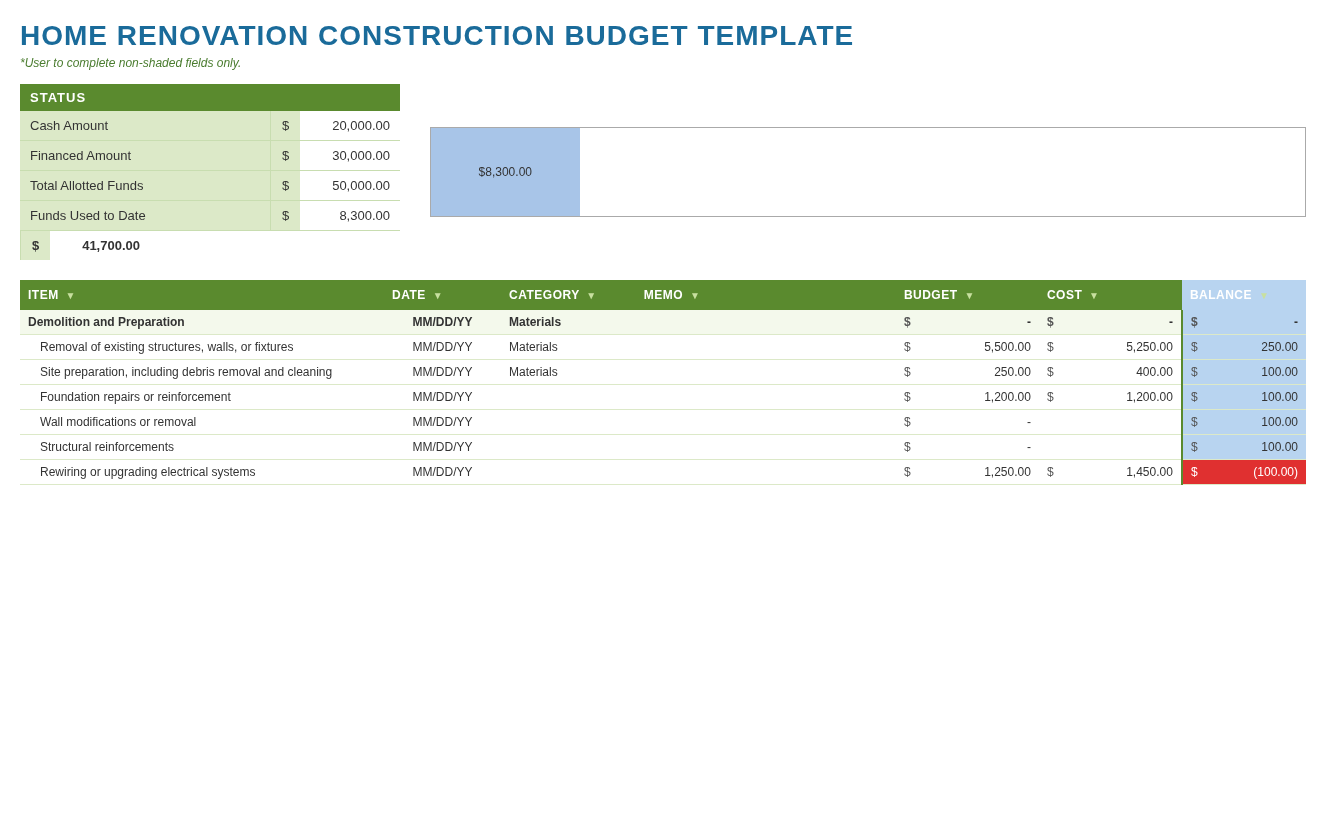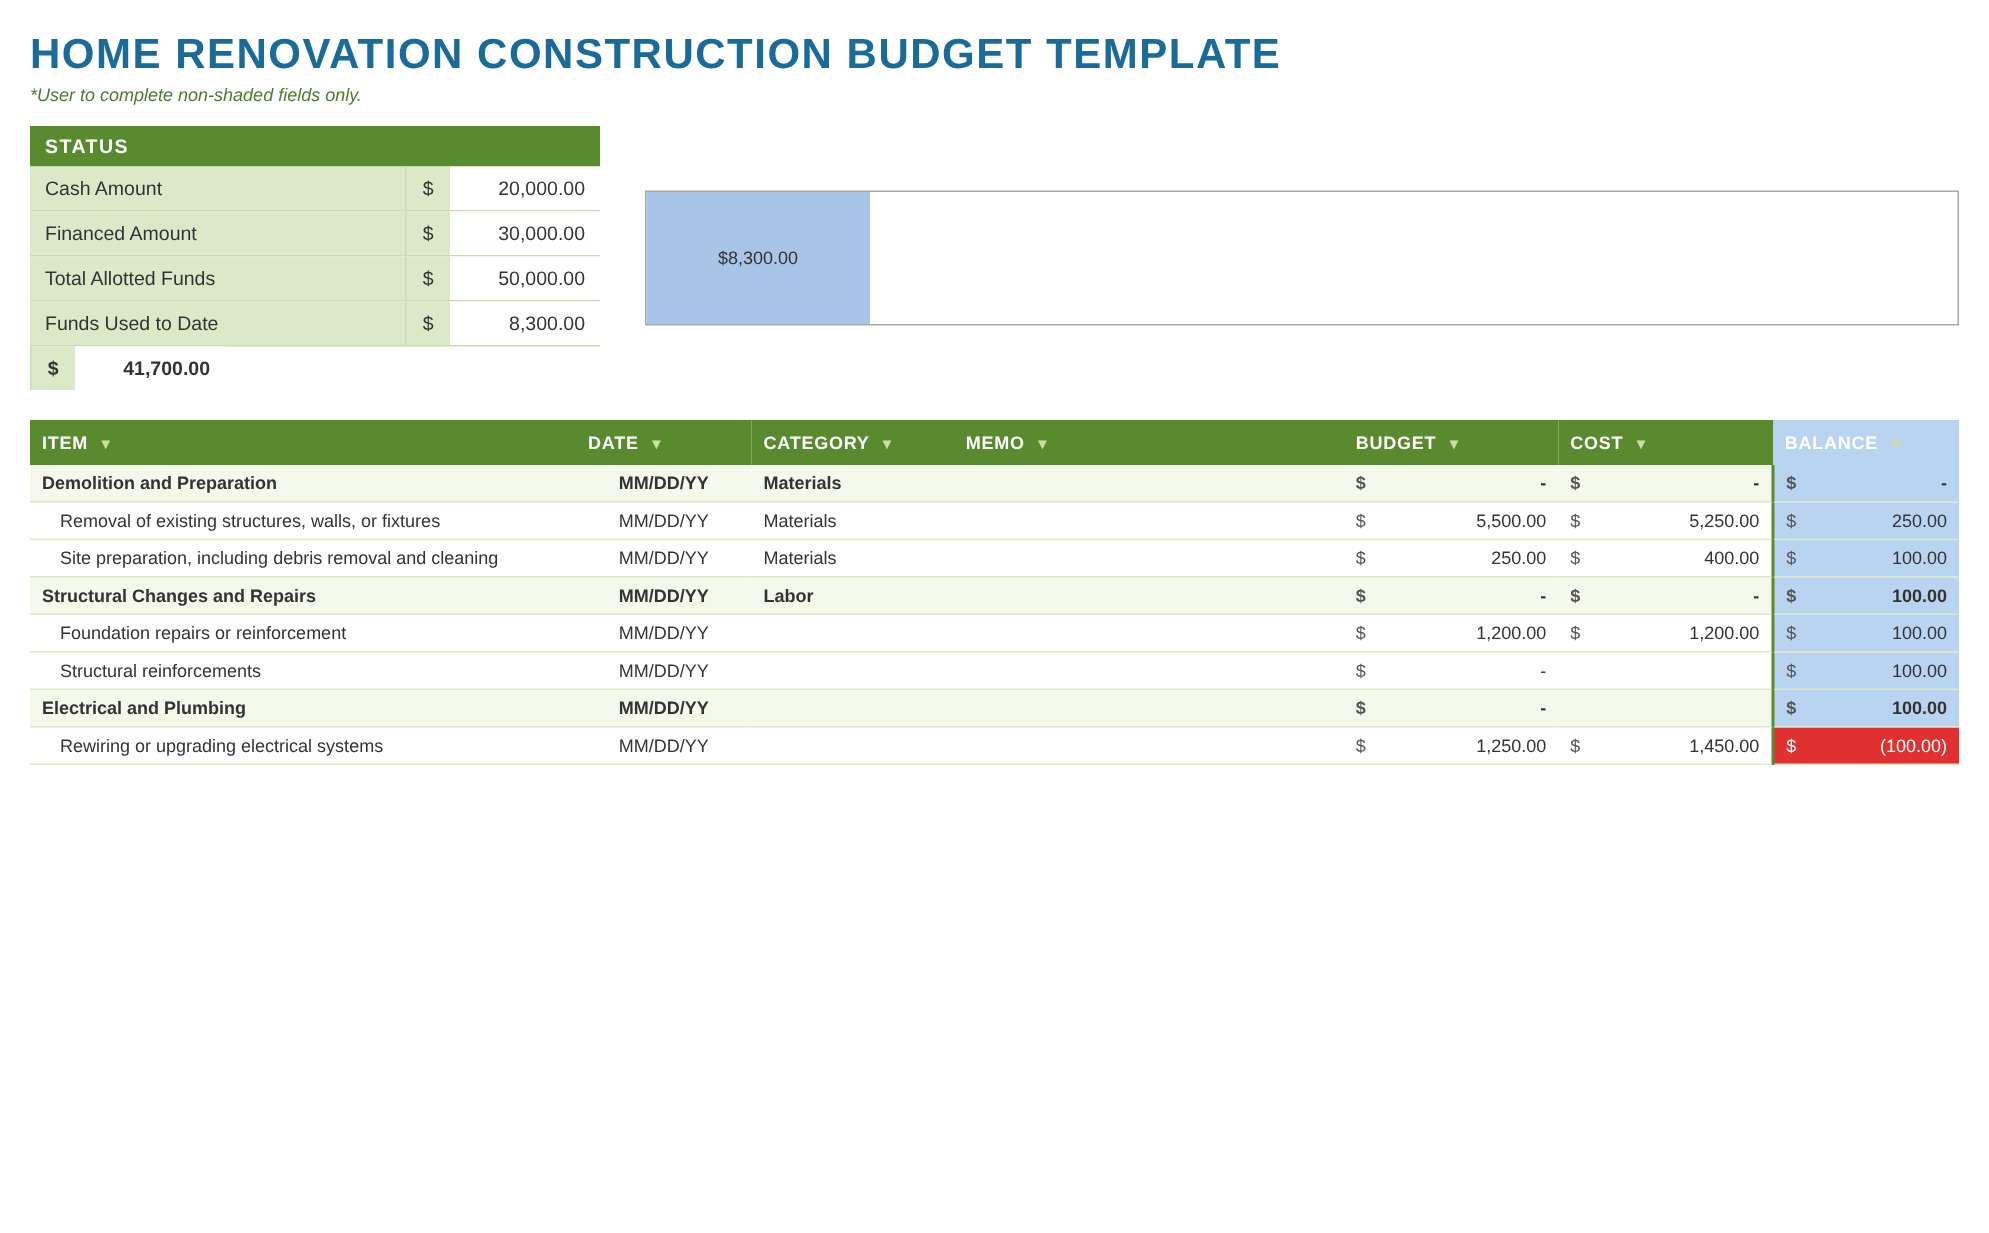--- a/index.html
+++ b/index.html
@@ -326,99 +326,75 @@
             <span class="amount">400.00</span>
           </div>
         </td>
     <td class="balance-cell">
       <div class="money-cell">
         <span class="dollar">$</span>
         <span class="amount">100.00</span>
       </div>
     </td>
   </tr>
-      <tr class="row-header">
-    <td class="col-item" style="font-weight:bold; background:#f4f9ec;">Structural Changes and Repairs</td>
-    <td class="col-date date-cell" style="background:#f4f9ec;">MM/DD/YY</td>
-    <td class="col-category" style="background:#f4f9ec;">Labor</td>
-    <td class="col-memo" style="background:#f4f9ec;"></td>
-    <td class="col-budget" style="background:#f4f9ec;">
+      <tr class="row-data">
+    <td class="col-item" style="padding-left:20px; background:#fff;">Foundation repairs or reinforcement</td>
+    <td class="col-date date-cell" style="background:#fff;">MM/DD/YY</td>
+    <td class="col-category" style="background:#fff;"></td>
+    <td class="col-memo" style="background:#fff;"></td>
+    <td class="col-budget" style="background:#fff;">
+          <div class="money-cell">
+            <span class="dollar">$</span>
+            <span class="amount">1,200.00</span>
+          </div>
+        </td>
+    <td class="col-cost" style="background:#fff;">
+          <div class="money-cell">
+            <span class="dollar">$</span>
+            <span class="amount">1,200.00</span>
+          </div>
+        </td>
+    <td class="balance-cell">
+      <div class="money-cell">
+        <span class="dollar">$</span>
+        <span class="amount">100.00</span>
+      </div>
+    </td>
+  </tr>
+      <tr class="row-data">
+    <td class="col-item" style="padding-left:20px; background:#fff;">Wall modifications or removal</td>
+    <td class="col-date date-cell" style="background:#fff;">MM/DD/YY</td>
+    <td class="col-category" style="background:#fff;"></td>
+    <td class="col-memo" style="background:#fff;"></td>
+    <td class="col-budget" style="background:#fff;">
           <div class="money-cell">
             <span class="dollar">$</span>
             <span class="amount">-</span>
           </div>
         </td>
-    <td class="col-cost" style="background:#f4f9ec;">
+    <td class="col-cost" style="background:#fff;"></td>
+    <td class="balance-cell">
+      <div class="money-cell">
+        <span class="dollar">$</span>
+        <span class="amount">100.00</span>
+      </div>
+    </td>
+  </tr>
+      <tr class="row-data">
+    <td class="col-item" style="padding-left:20px; background:#fff;margin-top:24px;">Structural reinforcements</td>
+    <td class="col-date date-cell" style="background:#fff;">MM/DD/YY</td>
+    <td class="col-category" style="background:#fff;"></td>
+    <td class="col-memo" style="background:#fff;"></td>
+    <td class="col-budget" style="background:#fff;">
           <div class="money-cell">
             <span class="dollar">$</span>
             <span class="amount">-</span>
           </div>
         </td>
-    <td class="balance-cell">
-      <div class="money-cell">
-        <span class="dollar">$</span>
-        <span class="amount">100.00</span>
-      </div>
-    </td>
-  </tr>
-      <tr class="row-data">
-    <td class="col-item" style="padding-left:20px; background:#fff;">Foundation repairs or reinforcement</td>
-    <td class="col-date date-cell" style="background:#fff;">MM/DD/YY</td>
-    <td class="col-category" style="background:#fff;"></td>
-    <td class="col-memo" style="background:#fff;"></td>
-    <td class="col-budget" style="background:#fff;">
-          <div class="money-cell">
-            <span class="dollar">$</span>
-            <span class="amount">1,200.00</span>
-          </div>
-        </td>
-    <td class="col-cost" style="background:#fff;">
-          <div class="money-cell">
-            <span class="dollar">$</span>
-            <span class="amount">1,200.00</span>
-          </div>
-        </td>
-    <td class="balance-cell">
-      <div class="money-cell">
-        <span class="dollar">$</span>
-        <span class="amount">100.00</span>
-      </div>
-    </td>
-  </tr>
-      <tr class="row-data">
-    <td class="col-item" style="padding-left:20px; background:#fff;margin-top:24px;">Structural reinforcements</td>
-    <td class="col-date date-cell" style="background:#fff;">MM/DD/YY</td>
-    <td class="col-category" style="background:#fff;"></td>
-    <td class="col-memo" style="background:#fff;"></td>
-    <td class="col-budget" style="background:#fff;">
-          <div class="money-cell">
-            <span class="dollar">$</span>
-            <span class="amount">-</span>
-          </div>
-        </td>
     <td class="col-cost" style="background:#fff;"></td>
-    <td class="balance-cell">
-      <div class="money-cell">
-        <span class="dollar">$</span>
-        <span class="amount">100.00</span>
-      </div>
-    </td>
-  </tr>
-      <tr class="row-header">
-    <td class="col-item" style="font-weight:bold; background:#f4f9ec;">Electrical and Plumbing</td>
-    <td class="col-date date-cell" style="background:#f4f9ec;">MM/DD/YY</td>
-    <td class="col-category" style="background:#f4f9ec;"></td>
-    <td class="col-memo" style="background:#f4f9ec;"></td>
-    <td class="col-budget" style="background:#f4f9ec;">
-          <div class="money-cell">
-            <span class="dollar">$</span>
-            <span class="amount">-</span>
-          </div>
-        </td>
-    <td class="col-cost" style="background:#f4f9ec;"></td>
     <td class="balance-cell">
       <div class="money-cell">
         <span class="dollar">$</span>
         <span class="amount">100.00</span>
       </div>
     </td>
   </tr>
       <tr class="row-data">
     <td class="col-item" style="padding-left:20px; background:#fff;">Rewiring or upgrading electrical systems</td>
     <td class="col-date date-cell" style="background:#fff;">MM/DD/YY</td>

